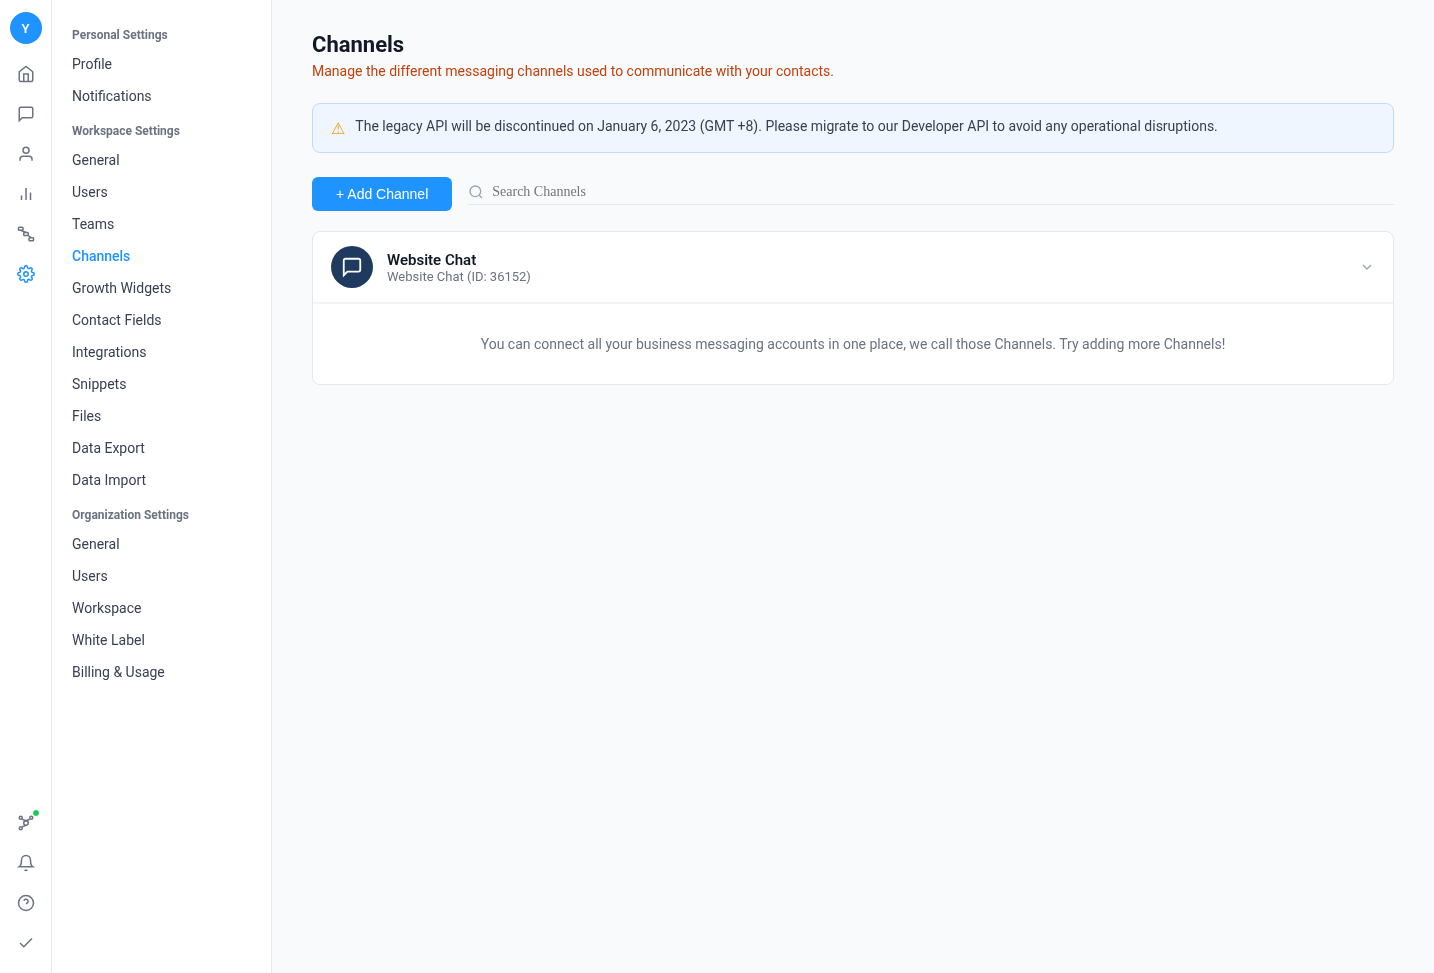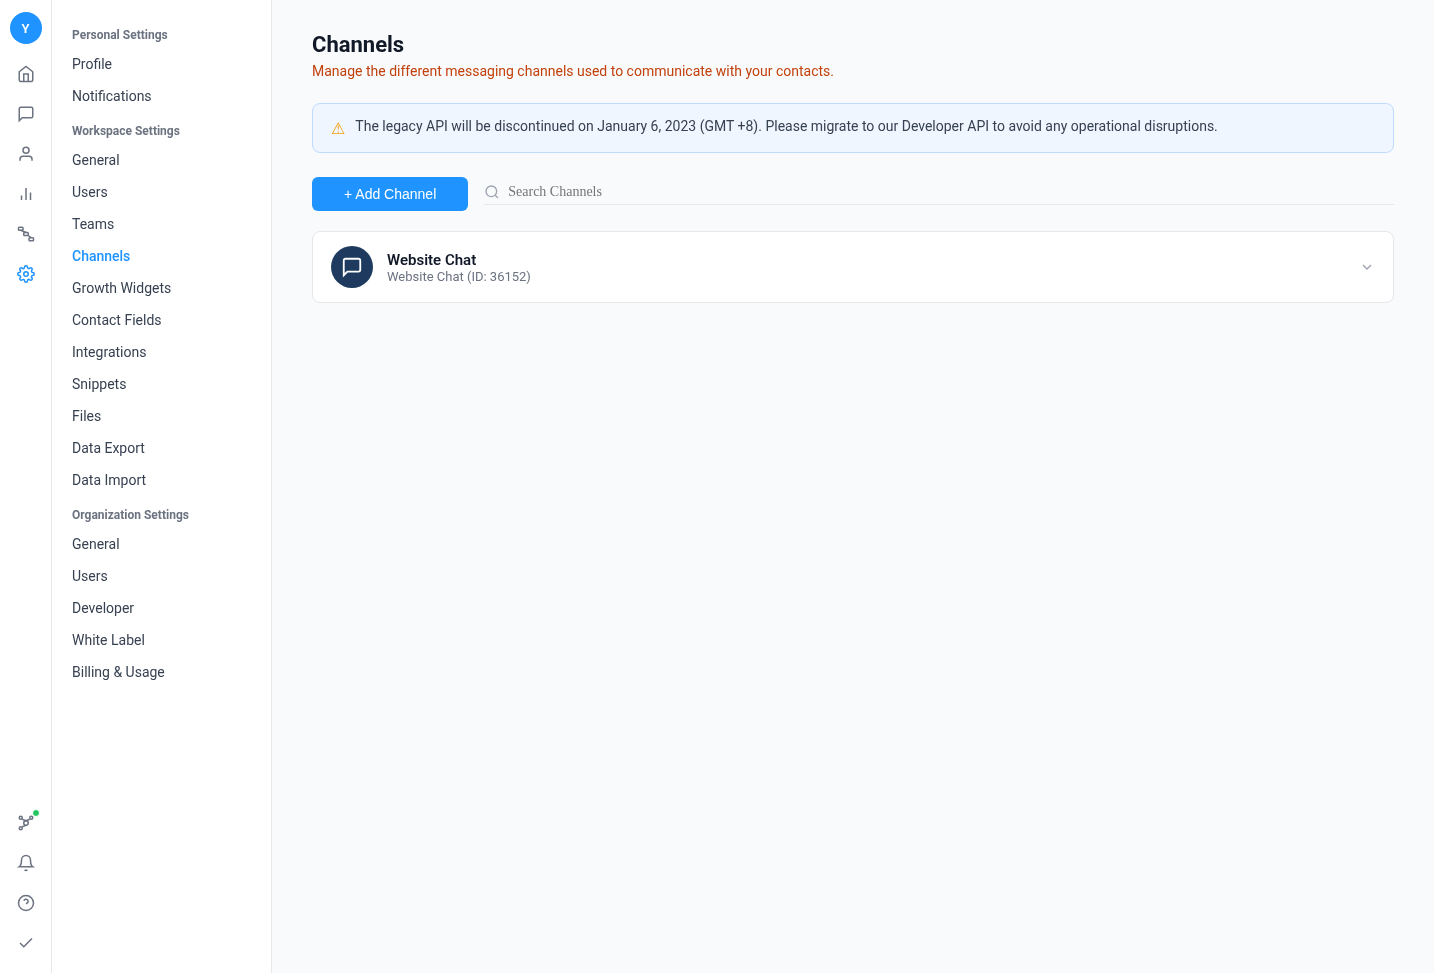--- a/index.html
+++ b/index.html
@@ -82,21 +82,21 @@
     .warning-icon { color: #f59e0b; font-size: 16px; margin-top: 1px; flex-shrink: 0; }
 
     
     .toolbar {
       display: flex; align-items: center; gap: 16px;
       margin-bottom: 20px;
     }
     .add-channel-btn {
       background: #1f93ff; color: #fff;
       border: none; border-radius: 6px;
-      padding: 9px 32px;
+      padding: 9px 24px;
       font-size: 14px; font-weight: 500;
       cursor: pointer;
       display: flex; align-items: center; gap: 6px;
     }
     .search-wrapper {
       flex: 1;
       display: flex; align-items: center;
       border-bottom: 1px solid #e5e7eb;
       padding-bottom: 4px;
       gap: 8px;
@@ -238,21 +238,21 @@
   <a class="nav-item">Contact Fields</a>
   <a class="nav-item">Integrations</a>
   <a class="nav-item">Snippets</a>
   <a class="nav-item">Files</a>
   <a class="nav-item">Data Export</a>
   <a class="nav-item">Data Import</a>
 
   <div class="nav-section-title">Organization Settings</div>
   <a class="nav-item">General</a>
   <a class="nav-item">Users</a>
-  <a class="nav-item">Developer</a>
+  <a class="nav-item">Workspace</a>
   <a class="nav-item">White Label</a>
   <a class="nav-item">Billing &amp; Usage</a>
 </div>
 
 <div class="main-content">
   <h1 class="page-title">Channels</h1>
   <p class="page-subtitle">Manage the different messaging channels used to communicate with your contacts.</p>
 
   <div class="warning-banner">
     <span class="warning-icon">⚠</span>
@@ -282,14 +282,15 @@
       <div class="channel-info">
         <div class="channel-name">Website Chat</div>
         <div class="channel-id">Website Chat (ID: 36152)</div>
       </div>
       <div class="channel-chevron">
         <svg width="16" height="16" viewBox="0 0 24 24" fill="none" stroke="currentColor" stroke-width="2">
             <polyline points="6 9 12 15 18 9"></polyline>
           </svg>
       </div>
     </div>
+    <div class="info-text">You can connect all your business messaging accounts in one place, we call those Channels. Try adding more Channels!</div>
   </div>
 </div>
 
 </body></html>

